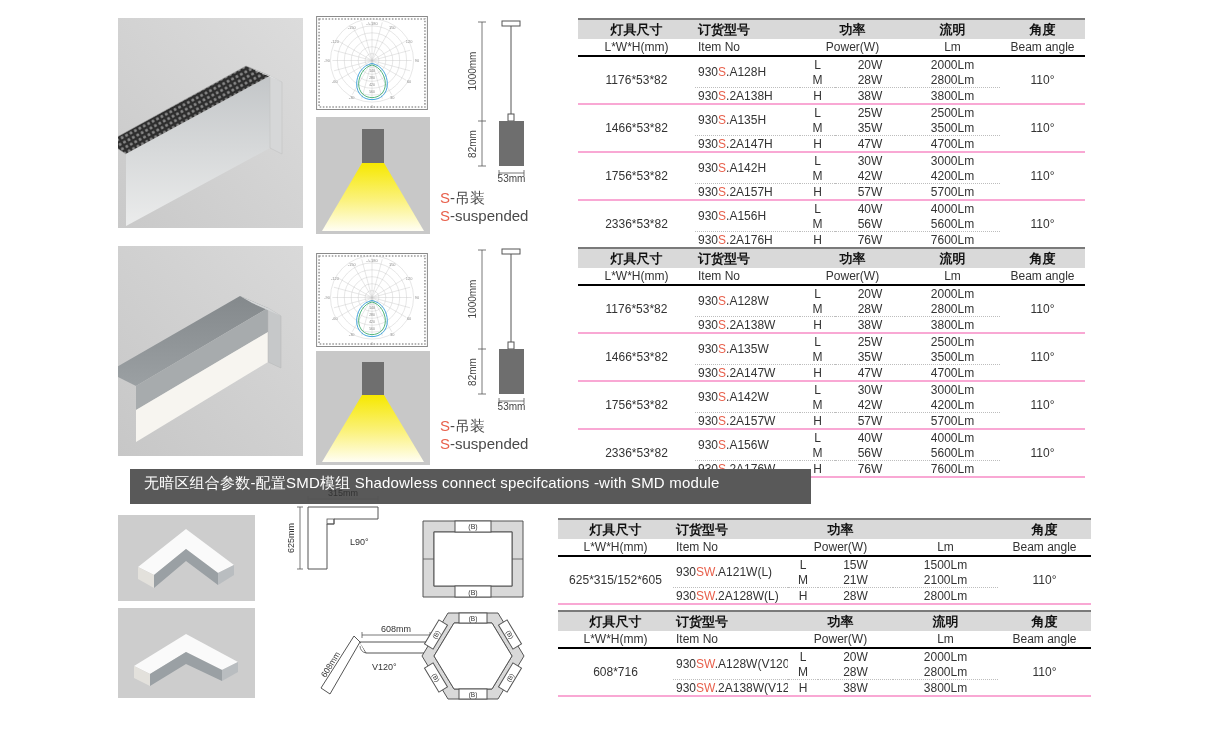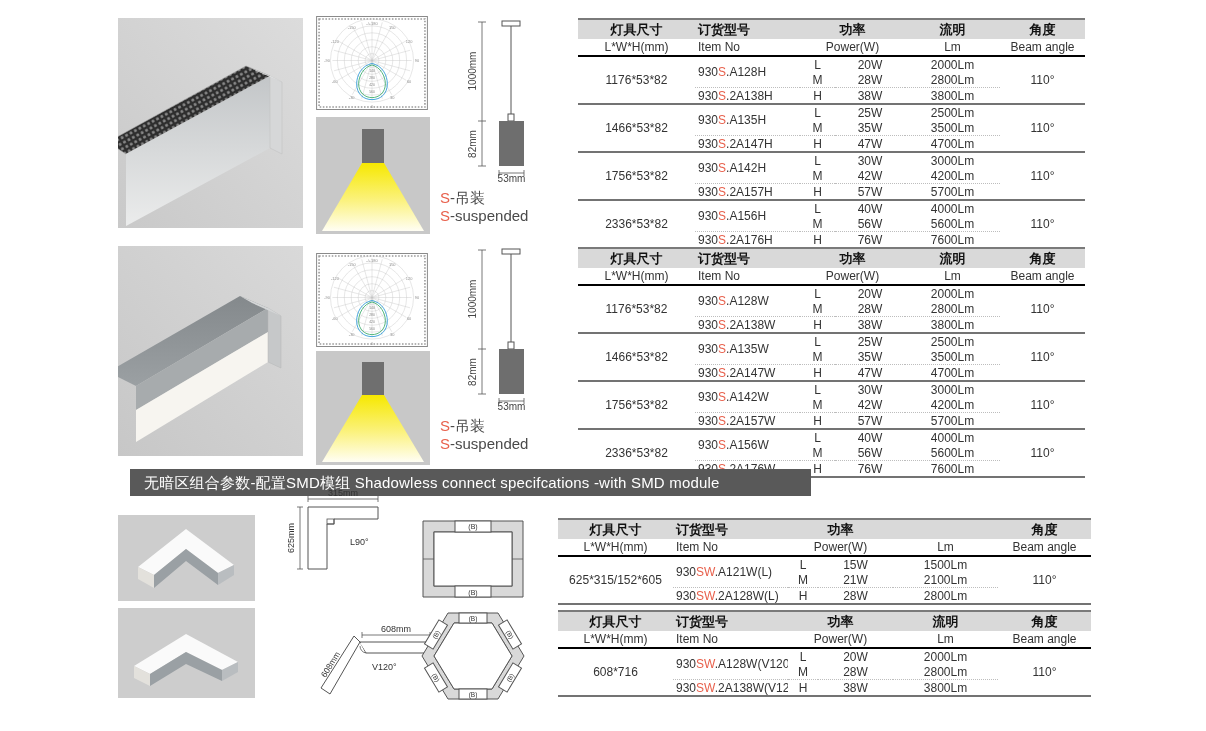--- a/index.html
+++ b/index.html
@@ -7,21 +7,21 @@
         font-family:"Liberation Sans",sans-serif;color:#222;}
   .abs{position:absolute;}
   
   .spec table{border-collapse:collapse;table-layout:fixed;width:100%;border-top:2px solid #7a7a7a;}
   .spec td{padding:0;font-size:12px;height:15px;white-space:nowrap;overflow:hidden;color:#333;}
   .spec tr.hcn td{background:#d9d9d9;font-weight:bold;font-size:13px;height:19px;color:#111;}
   .spec tr.hen td{height:16px;border-bottom:2px solid #000000;}
   .spec td.ac{text-align:center;}
   .spec td.al{text-align:left;padding-left:3px;}
   .spec td.dot{border-bottom:1px dotted #bdbdbd;}
-  .spec td.gend{border-bottom:2px solid #737373;}
+  .spec td.gend{border-bottom:2px solid #f9a8d4;}
   .red{color:#e8604c;}
   
   .banner{background:#595959;color:#fff;font-size:15px;line-height:27px;padding-left:14px;
           letter-spacing:.2px;}
   
   .susplab{font-size:15px;color:#4a4a4a;line-height:18px;}
   svg text{font-family:"Liberation Sans",sans-serif;}
 </style>
 </head>
 <body>
@@ -464,21 +464,21 @@
           <tr>
             <td class="al gend"><span>930</span><span class="red">S</span><span>.2A176W</span></td>
             <td class="ac gend">H</td>
             <td class="ac gend">76W</td>
             <td class="ac gend">7600Lm</td>
           </tr>
         </tbody>
       </table>
     </div>
 
-  <div class="banner abs" style="left:130px;top:469px;width:667px;height:27px;">无暗区组合参数-配置SMD模组 Shadowless connect specifcations -with SMD module</div>
+  <div class="banner abs" style="left:130px;top:469px;width:667px;height:35px;">无暗区组合参数-配置SMD模组 Shadowless connect specifcations -with SMD module</div>
 
   <div class="abs" style="left:118px;top:515px;">
     <svg width="137" height="86" viewBox="0 0 137 86">
       <rect width="137" height="86" fill="#cdcdcd"></rect>
       <polygon points="20,52 68,14 116,50 100,58 68,34 36,60" fill="#fafafa"></polygon>
       <polygon points="20,52 36,60 36,73 20,64" fill="#e3e1dc"></polygon>
       <polygon points="36,60 68,34 100,58 100,70 68,46 36,73" fill="#9aa0a4"></polygon>
       <polygon points="100,58 116,50 116,60 100,70" fill="#b9bdc0"></polygon>
     </svg>
   </div>

